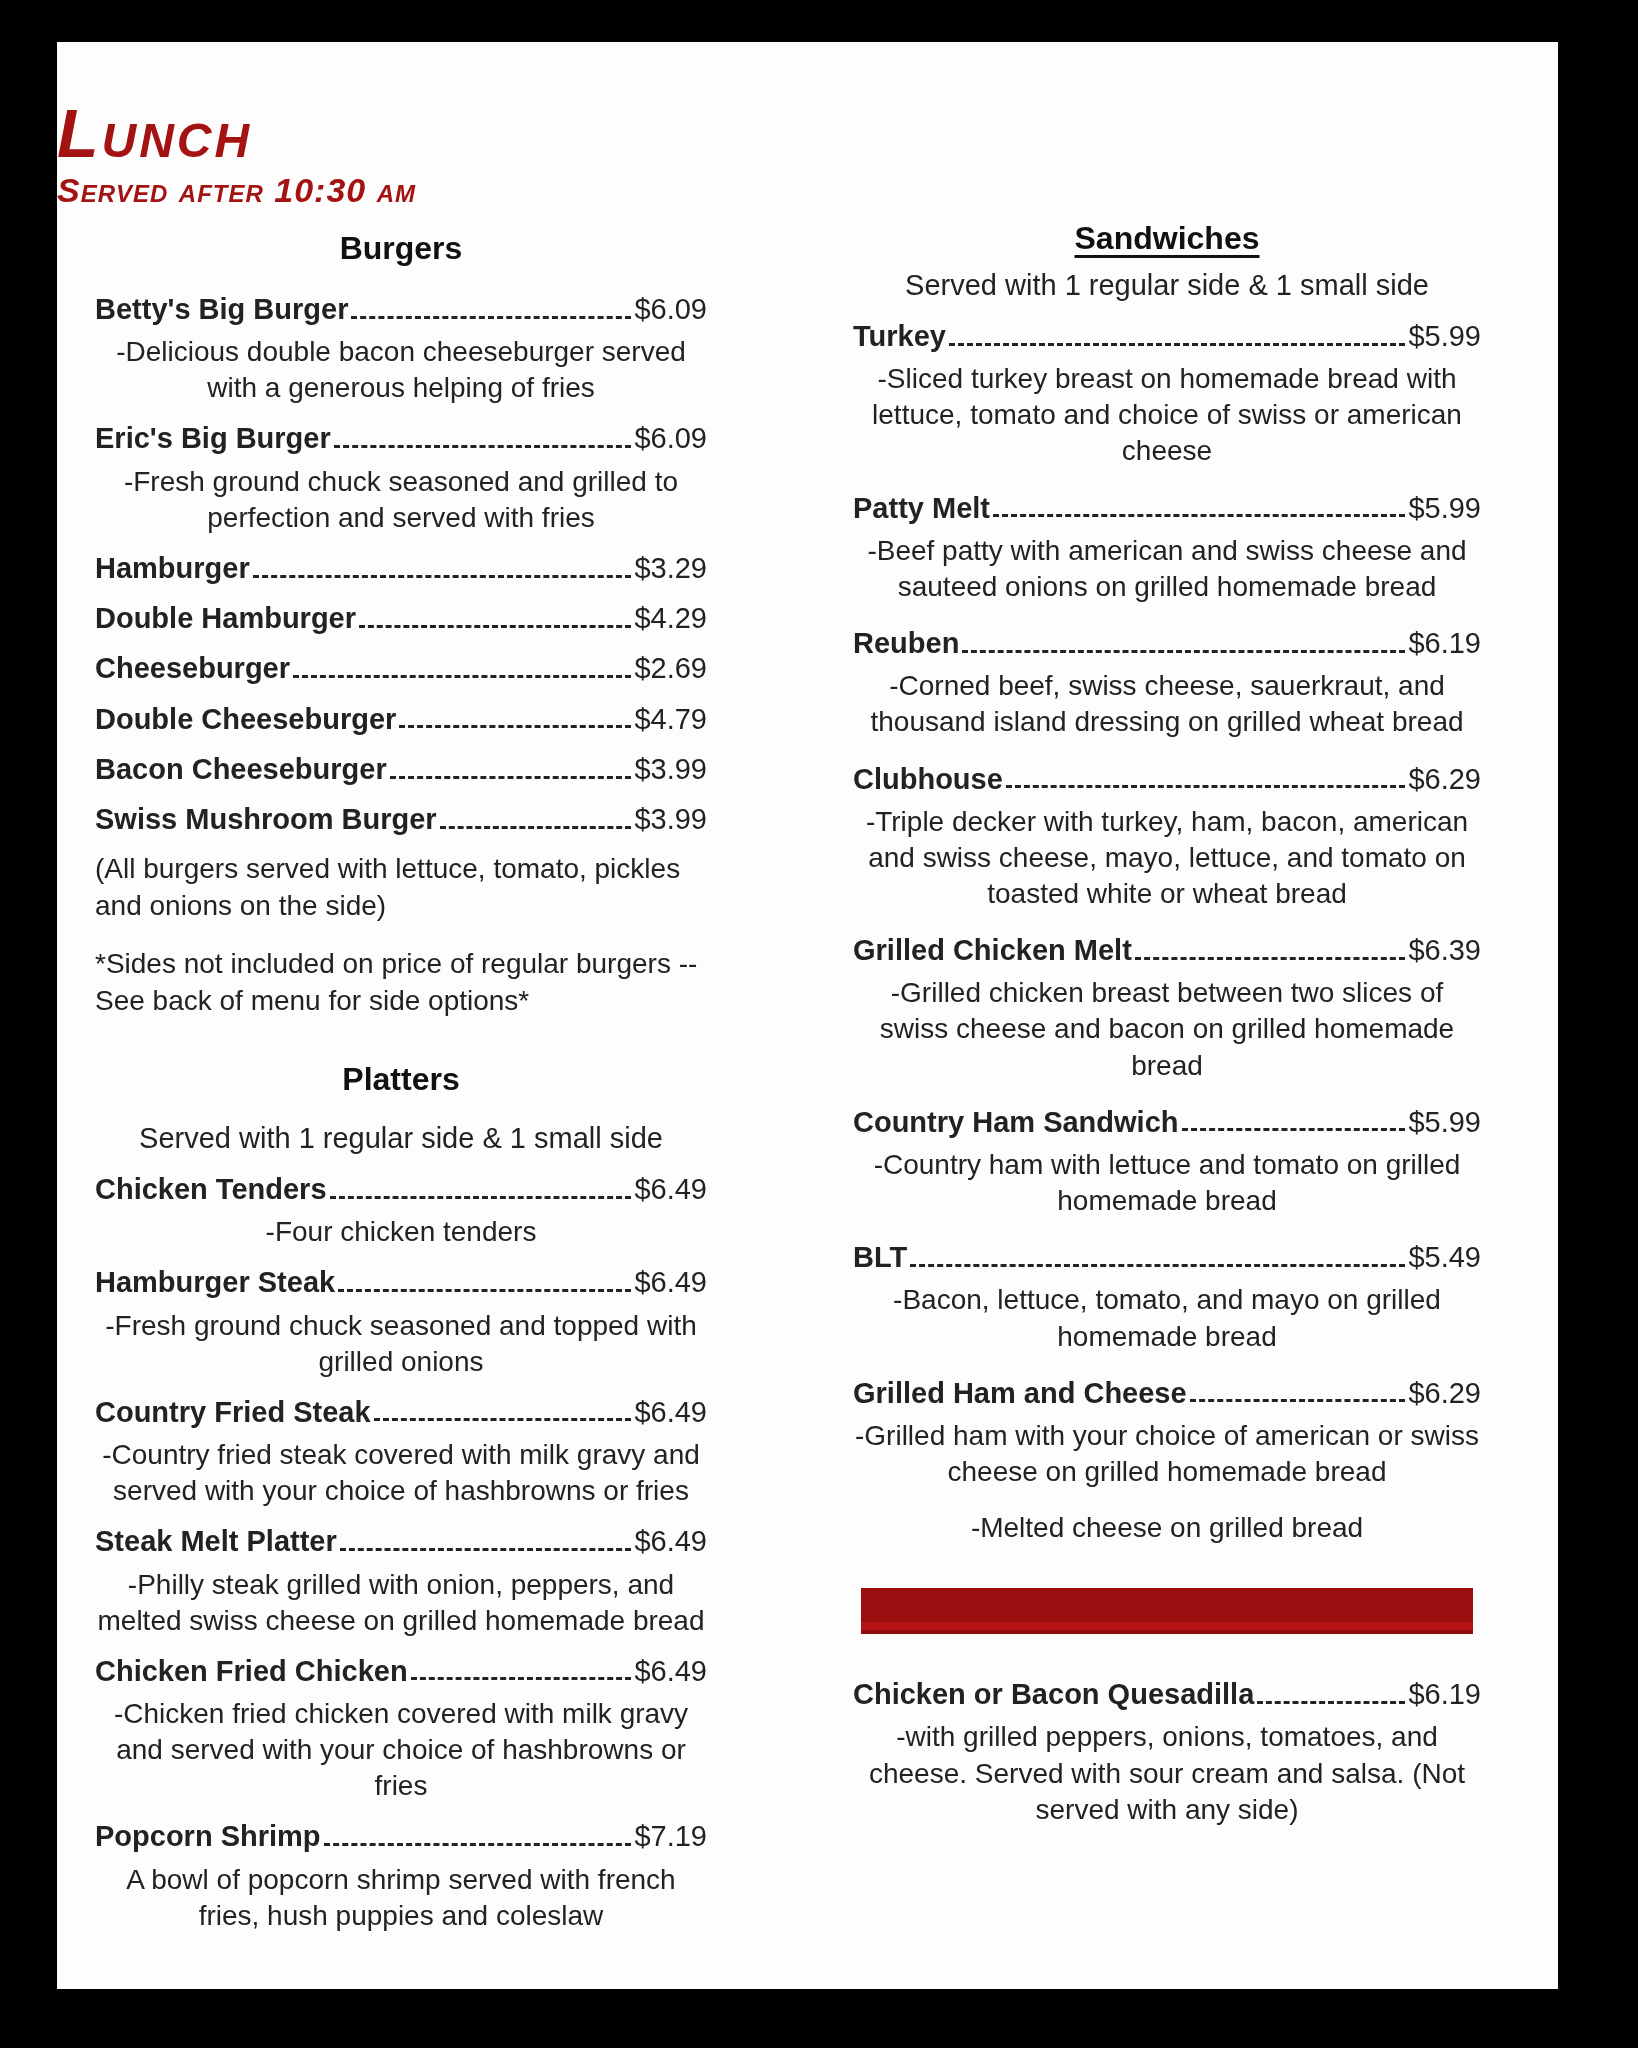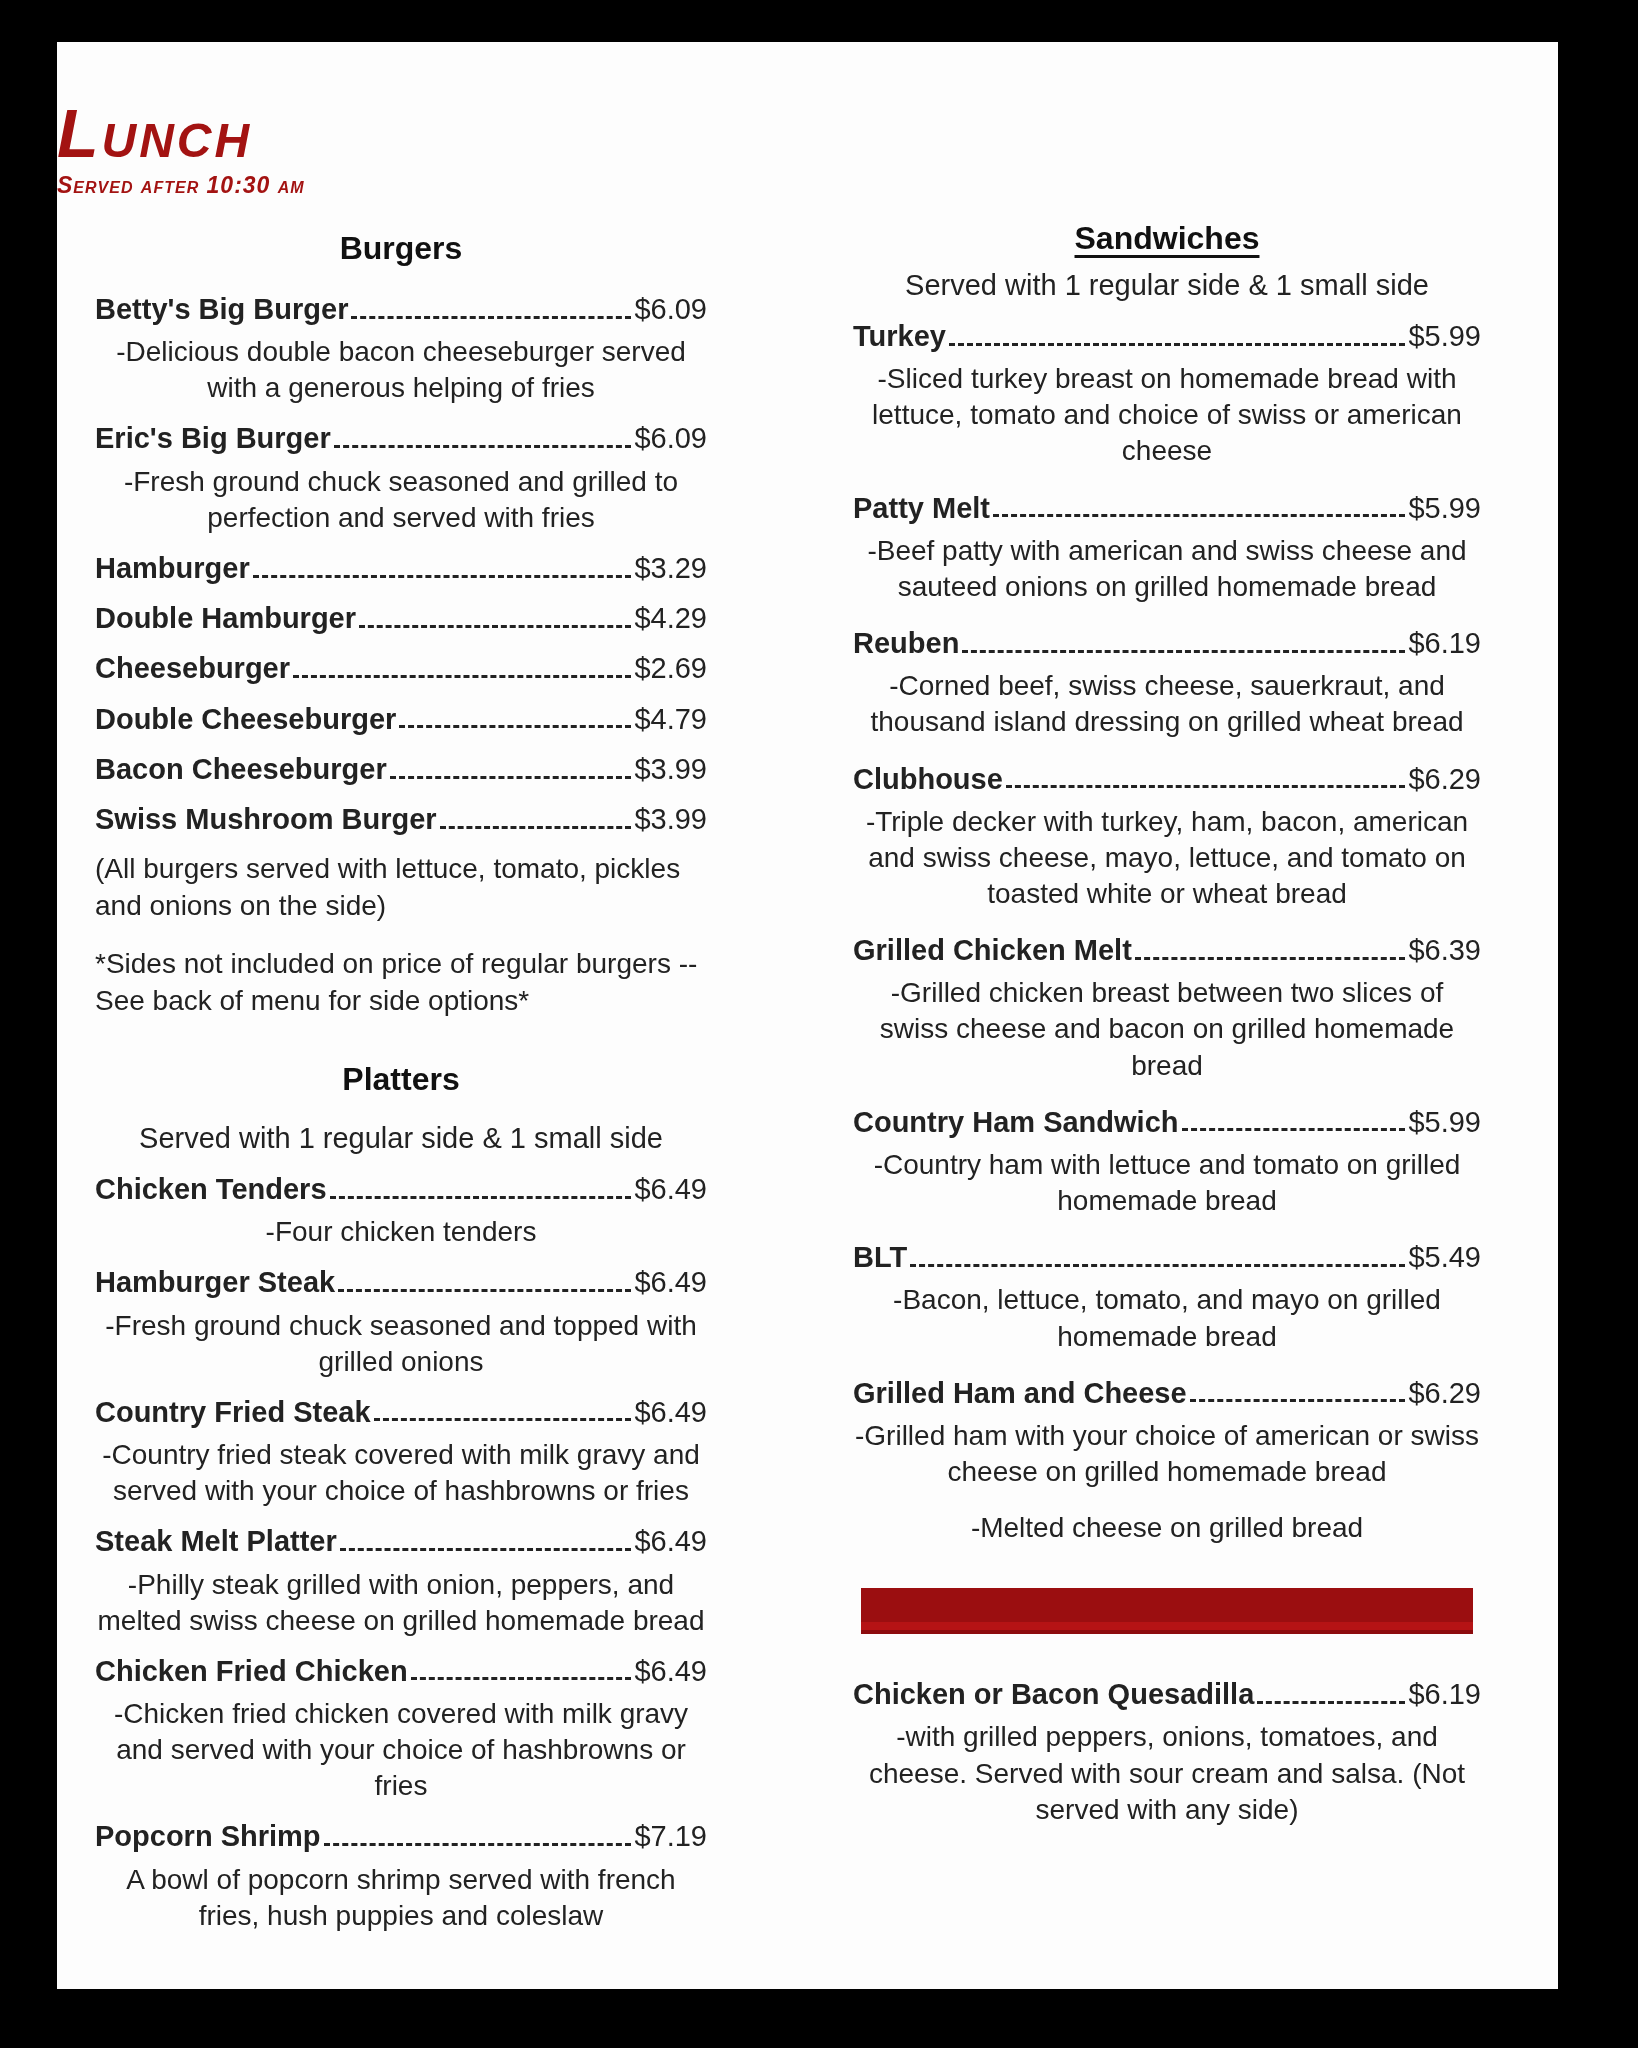--- a/index.html
+++ b/index.html
@@ -37,21 +37,21 @@
     margin-top:12px;
   }
   .lunch-title{
     font-size:68px;
     font-weight:900;
     font-style:italic;
     font-variant:small-caps;
     letter-spacing:3px;
   }
   .lunch-subtitle{
-    font-size:23px;
+    font-size:34px;
     font-weight:900;
     font-style:italic;
     font-variant:small-caps;
     letter-spacing:1px;
     margin-top:4px;
   }
   .col{position:absolute;}
   .col-left{left:38px; top:188px; width:612px;}
   .col-right{left:796px; top:178px; width:628px;}
 

